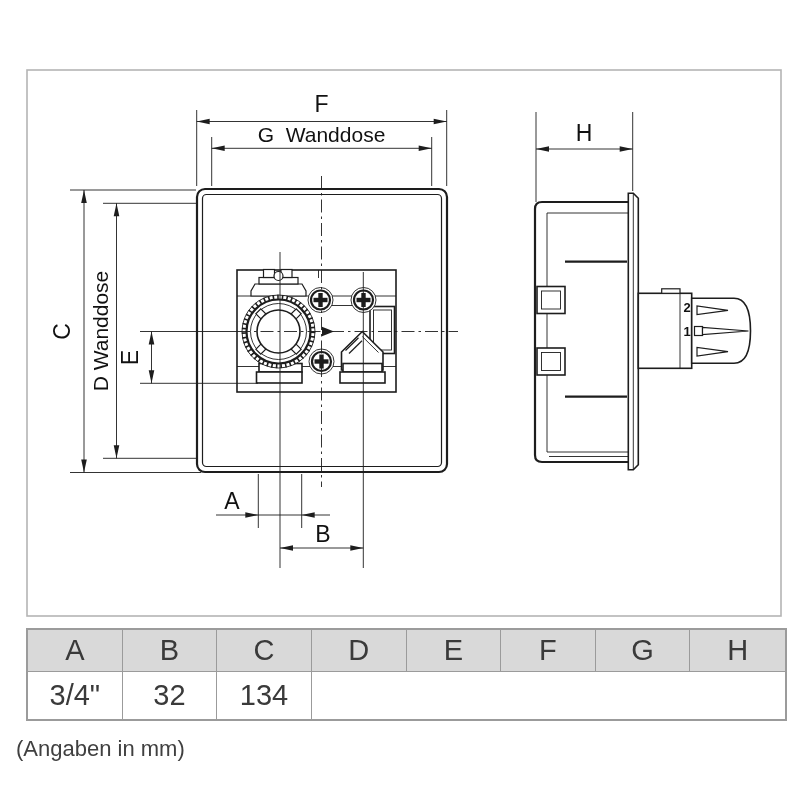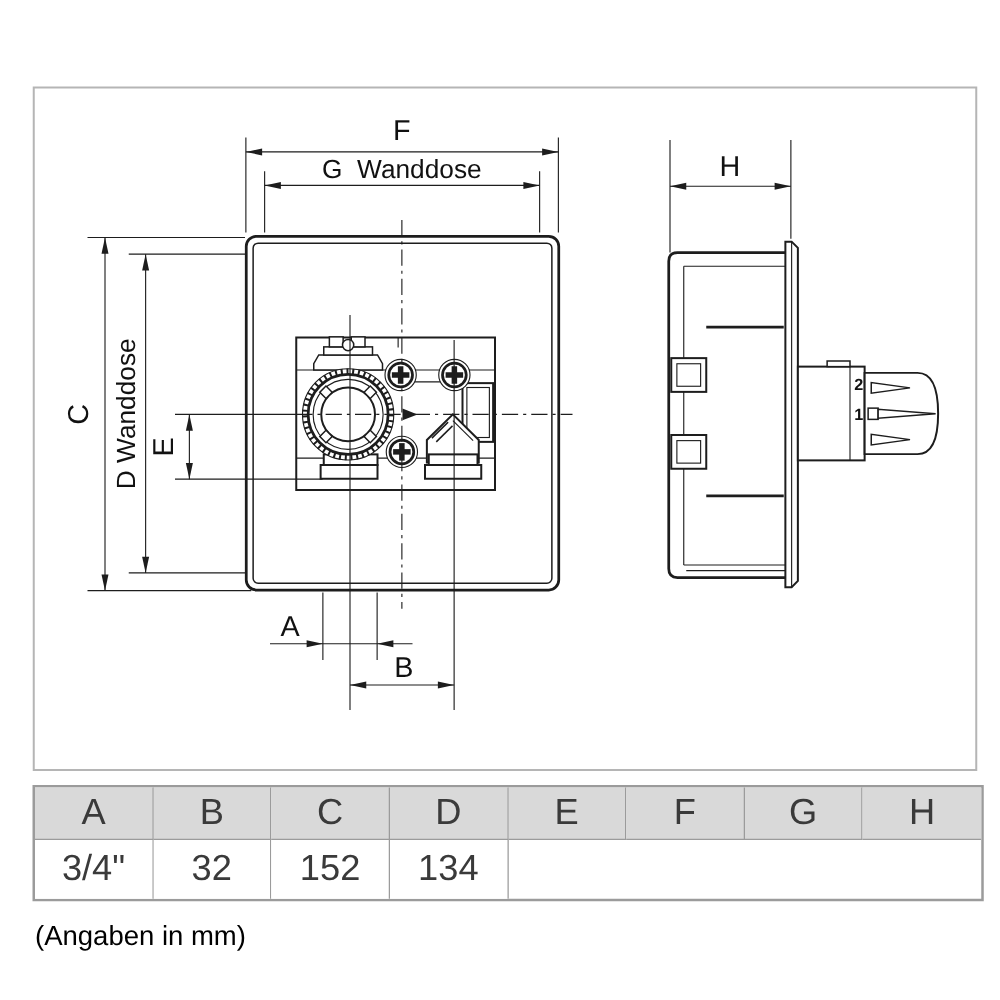--- a/index.html
+++ b/index.html
@@ -18,21 +18,21 @@
   svg text.pos{font-family:"Liberation Sans","DejaVu Sans",sans-serif;font-size:13px;font-weight:700;fill:#111;}
 
   #dim-table{position:absolute;left:26px;top:628px;width:761px;
     display:grid;grid-template-columns:repeat(8,1fr);
     border:2px solid #9b9b9b;box-sizing:border-box;background:#fff;}
   #dim-table .cell{border-right:1px solid #9b9b9b;display:flex;align-items:center;justify-content:center;
     font-size:29px;color:#3a3a3a;box-sizing:border-box;}
   #dim-table .cell:nth-child(8n){border-right:none;}
   #dim-table .th{height:42px;background:#d9d9d9;border-bottom:1px solid #9b9b9b;}
   #dim-table .td{height:47px;background:#fff;}
-  #caption{position:absolute;left:28px;top:736px;font-size:22px;color:#000000;}
+  #caption{position:absolute;left:16px;top:736px;font-size:22px;color:#404040;}
 </style>
 </head>
 <body>
 
 <div id="stage">
 
 <svg width="800" height="625" viewBox="0 0 800 625">
 
   <rect x="27" y="70" width="754" height="546" fill="none" stroke="#b5b5b5" stroke-width="1.6"></rect>
 
@@ -227,19 +227,18 @@
   <div class="cell th">A</div>
   <div class="cell th">B</div>
   <div class="cell th">C</div>
   <div class="cell th">D</div>
   <div class="cell th">E</div>
   <div class="cell th">F</div>
   <div class="cell th">G</div>
   <div class="cell th">H</div>
   <div class="cell td">3/4"</div>
   <div class="cell td">32</div>
-  <div class="cell td">152</div>
   <div class="cell td">134</div>
 </div>
 
 <div id="caption">(Angaben in mm)</div>
 
 </div>
 
 </body></html>

